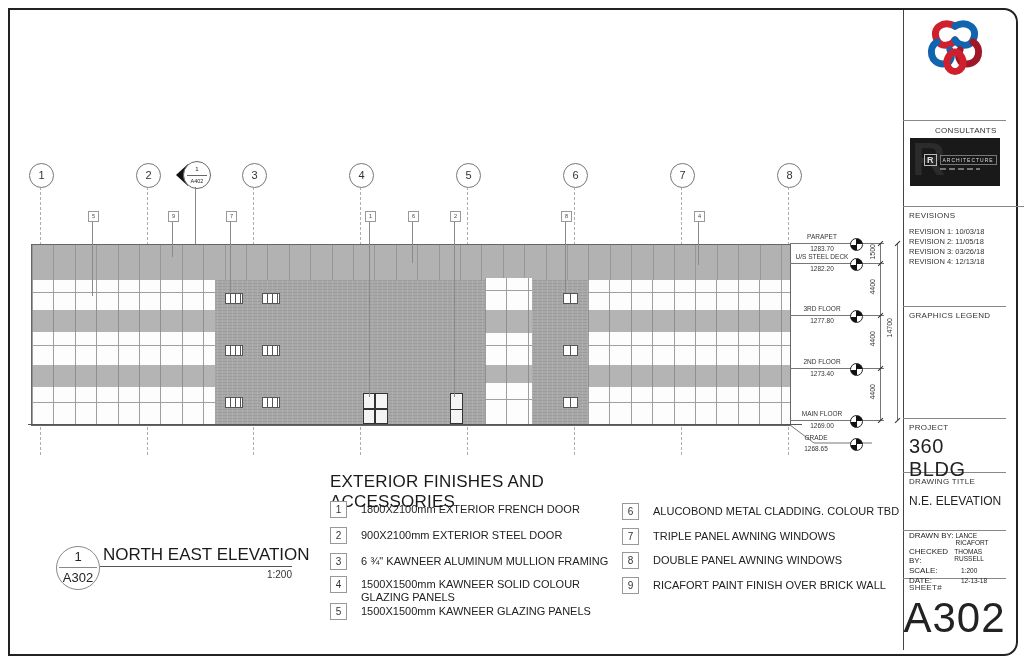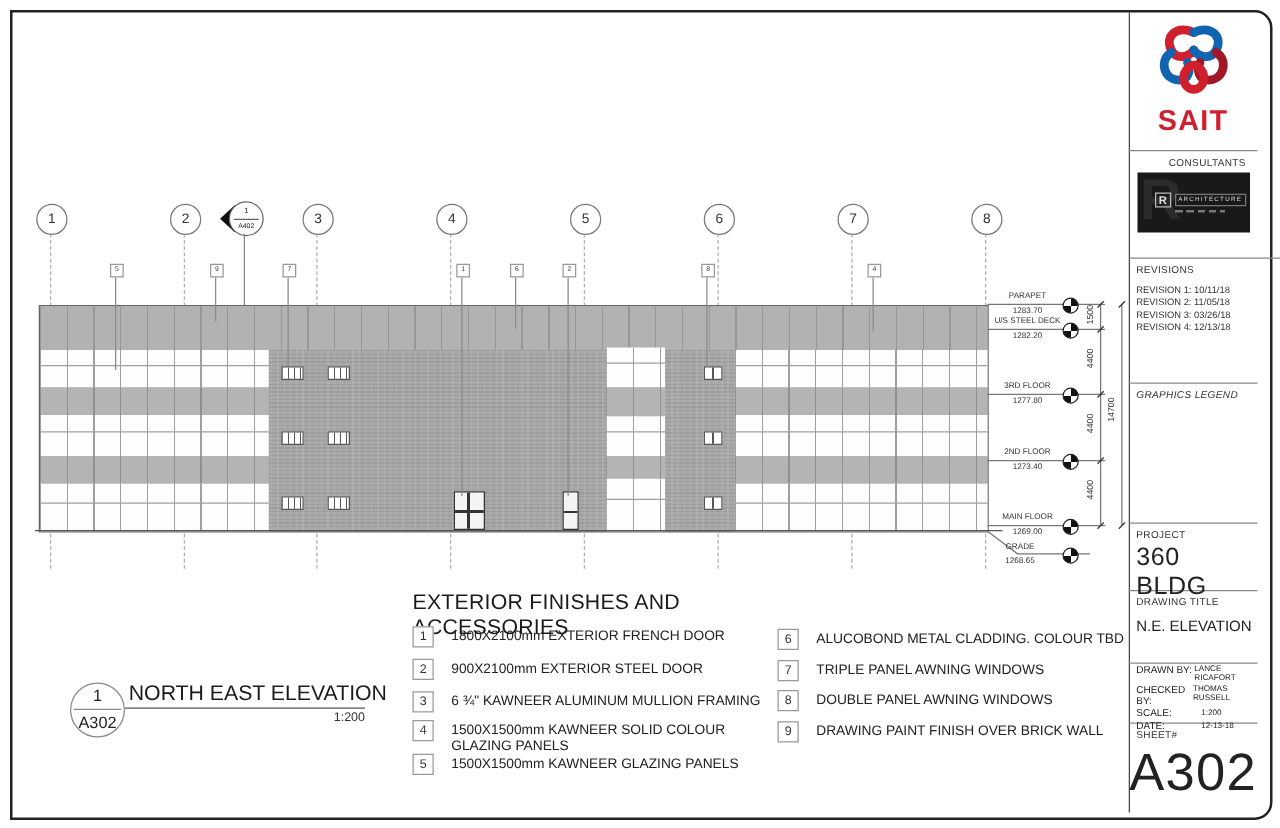--- a/index.html
+++ b/index.html
@@ -20,21 +20,21 @@
                overflow:hidden;color:#ddd;}
   #consult-watermark{position:absolute;left:2px;top:-6px;font-size:46px;font-weight:bold;color:#2b2b2b;}
   #consult-row{position:absolute;left:14px;top:16px;display:flex;align-items:center;gap:3px;}
   #consult-mark{font-size:9px;font-weight:bold;border:1px solid #bbb;padding:0 2px;line-height:10px;}
   #consult-text{font-size:5px;letter-spacing:1px;border:1px solid #777;padding:1px 2px;}
   #consult-tagline{position:absolute;left:30px;top:30px;width:40px;height:2px;
                    background:repeating-linear-gradient(90deg,#777 0 6px,transparent 6px 9px);}
   #revisions{top:206px;height:100px;}
   .rev-line{font-size:7.5px;color:#333;padding:1px 0 0 6px;}
   #rev-list{padding-top:6px;}
-  #graphics-legend{top:306px;height:112px;font-style:italic;}
+  #graphics-legend{top:306px;height:112px;}
   #project{top:418px;height:54px;}
   #project-name{font-size:20px;padding:3px 0 0 6px;letter-spacing:.5px;}
   #drawing-title{top:472px;height:58px;}
   #drawing-title-name{font-size:12px;padding:8px 0 0 6px;}
   #info{top:530px;height:48px;font-size:8px;}
   .info-row{display:flex;padding:1px 0 0 6px;}
   .info-row .lab{width:52px;}
   .info-row .val{font-size:6.5px;padding-top:1px;}
   #sheetno{top:578px;height:72px;border-bottom:none;}
   #sheet-number{font-size:42px;letter-spacing:1px;text-align:center;margin-top:2px;}
@@ -116,39 +116,38 @@
   <div class="abs" id="sait-logo-wrap">
     <svg width="64" height="62" viewBox="0 0 64 62" style="margin-top:8px">
       <g fill="none" stroke-width="7" stroke-linecap="round">
         <path d="M32 8 C20 2, 8 10, 14 22 C18 30, 28 28, 32 22" stroke="#d0202e"></path>
         <path d="M32 8 C44 2, 56 10, 50 22 C46 30, 36 28, 32 22" stroke="#1064b0"></path>
         <path d="M14 24 C4 30, 8 46, 20 46 C28 46, 30 38, 27 32" stroke="#1064b0"></path>
         <path d="M50 24 C60 30, 56 46, 44 46 C36 46, 34 38, 37 32" stroke="#a01828"></path>
         <path d="M24 46 C26 56, 38 56, 40 46 C41 40, 36 34, 32 34 C28 34, 23 40, 24 46" stroke="#d0202e"></path>
       </g>
     </svg>
-    <div id="sait-name" style="color: rgb(208, 32, 46);">SAIT</div>
   </div>
 
   <div class="abs tb-section" id="consultants">
     <div class="tb-label">CONSULTANTS</div>
     <div id="consult-box">
       <div id="consult-watermark">R</div>
       <div id="consult-row">
         <span id="consult-mark">R</span>
         <span id="consult-text">ARCHITECTURE</span>
       </div>
       <div id="consult-tagline"></div>
     </div>
   </div>
 
   <div class="abs tb-section" id="revisions">
     <div class="tb-label">REVISIONS</div>
     <div id="rev-list">
-      <div class="rev-line">REVISION 1: 10/11/18</div>
+      <div class="rev-line">REVISION 1: 10/03/18</div>
       <div class="rev-line">REVISION 2: 11/05/18</div>
       <div class="rev-line">REVISION 3: 03/26/18</div>
       <div class="rev-line">REVISION 4: 12/13/18</div>
     </div>
   </div>
 
   <div class="abs tb-section" id="graphics-legend">
     <div class="tb-label">GRAPHICS LEGEND</div>
   </div>
 
@@ -346,21 +345,21 @@
   <div class="abs legend-item" style="left:622px;top:528px">
     <div class="numbox">7</div>
     <div class="itemtext">TRIPLE PANEL AWNING WINDOWS</div>
   </div>
   <div class="abs legend-item" style="left:622px;top:552px">
     <div class="numbox">8</div>
     <div class="itemtext">DOUBLE PANEL AWNING WINDOWS</div>
   </div>
   <div class="abs legend-item" style="left:622px;top:577px">
     <div class="numbox">9</div>
-    <div class="itemtext">DRAWING PAINT FINISH OVER BRICK WALL</div>
+    <div class="itemtext">RICAFORT PAINT FINISH OVER BRICK WALL</div>
   </div>
 
   <div class="abs" id="vt-circle">
     <div class="t">1</div>
     <div class="b">A302</div>
   </div>
   <div class="abs" id="vt-name">NORTH EAST ELEVATION</div>
   <div class="abs" id="vt-underline"></div>
   <div class="abs" id="vt-scale">1:200</div>
 </div>

